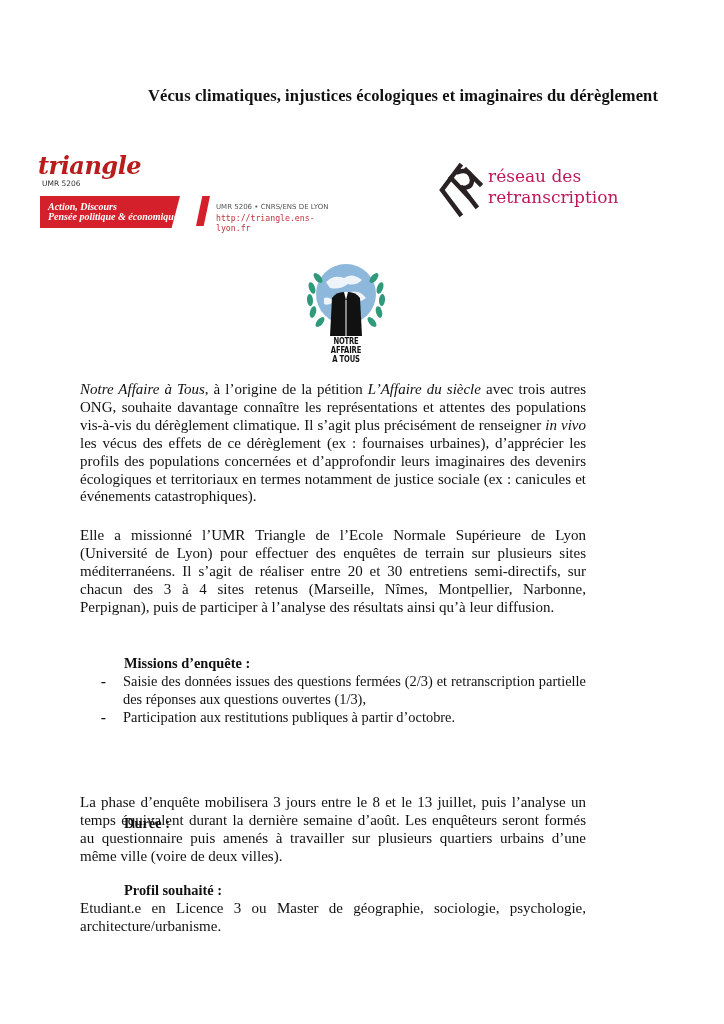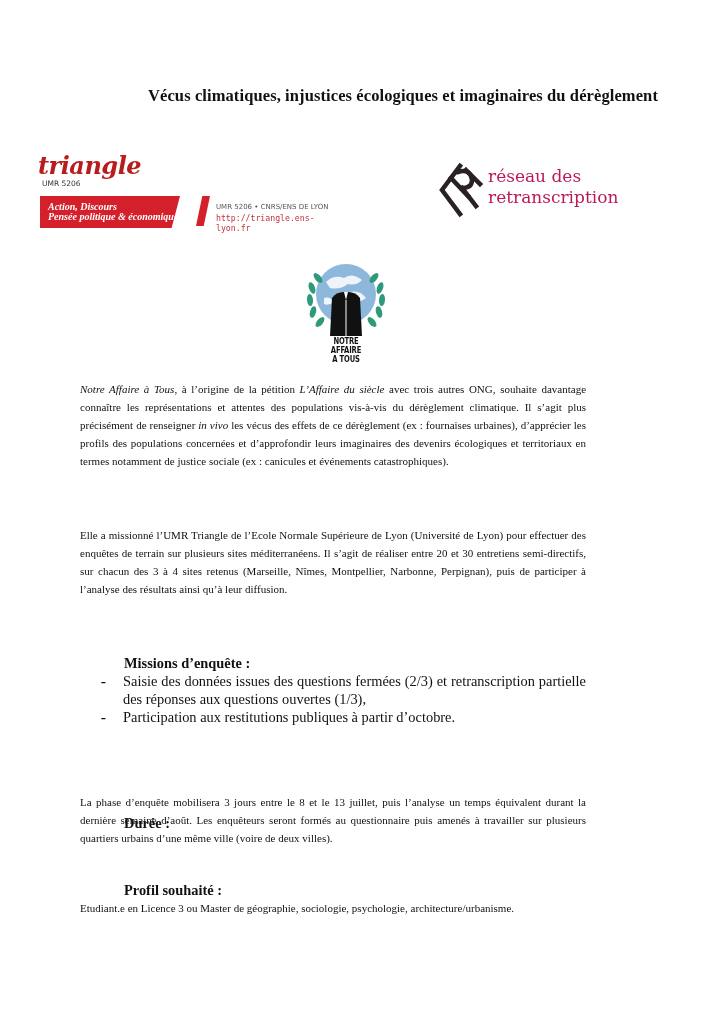--- a/index.html
+++ b/index.html
@@ -11,21 +11,21 @@
   .tri-band { position:absolute; left:4px; top:41px; width:140px; height:32px; background:#d4202a; clip-path:polygon(0 0,100% 0,94% 100%,0 100%); }
   .tri-band span { display:block; font-family:Liberation Serif, serif; font-style:italic; font-weight:bold; color:#fff; font-size:10px; padding-left:8px; line-height:10px; }
   .tri-band span:first-child { padding-top:6px; }
   .tri-slash { position:absolute; left:160px; top:41px; width:14px; height:30px; background:#d4202a; clip-path:polygon(45% 0,100% 0,55% 100%,0 100%); }
   .tri-info1 { position:absolute; left:180px; top:48px; font-family:"DejaVu Sans", sans-serif; font-size:7px; color:#555; }
   .tri-info2 { position:absolute; left:180px; top:58px; font-family:"DejaVu Sans Mono", monospace; font-size:8.2px; color:#c0343c; }
   .logo-reseau { position:absolute; left:436px; top:160px; width:200px; height:70px; }
   .reseau-text { position:absolute; left:52px; top:6px; font-family:"DejaVu Serif", serif; font-size:17px; line-height:21px; color:#be185d; }
   .logo-nat { position:absolute; left:300px; top:258px; width:92px; height:112px; }
   .nat-text { position:absolute; left:0; width:92px; top:79px; text-align:center; font-family:"DejaVu Sans", sans-serif; font-weight:bold; font-size:8px; line-height:9px; color:#111; letter-spacing:-0.2px; transform:scaleX(0.85); }
-  .para { position:absolute; left:80px; width:506px; font-size:11px; line-height:17.9px; text-align:justify; }
+  .para { position:absolute; left:80px; width:506px; font-size:15px; line-height:17.9px; text-align:justify; }
   .para i { font-style:italic; }
   .heading { position:absolute; left:124px; font-weight:bold; font-size:14.4px; }
   .list { position:absolute; left:80px; width:506px; margin:0; padding:0; list-style:none; font-size:14.4px; line-height:17.9px; }
   .list li { position:relative; padding-left:43px; text-align:justify; }
   .list li .dash { position:absolute; left:21px; top:0; }
 </style>
 </head>
 <body>
 
 <div class="title">Vécus climatiques, injustices écologiques et imaginaires du dérèglement</div>

